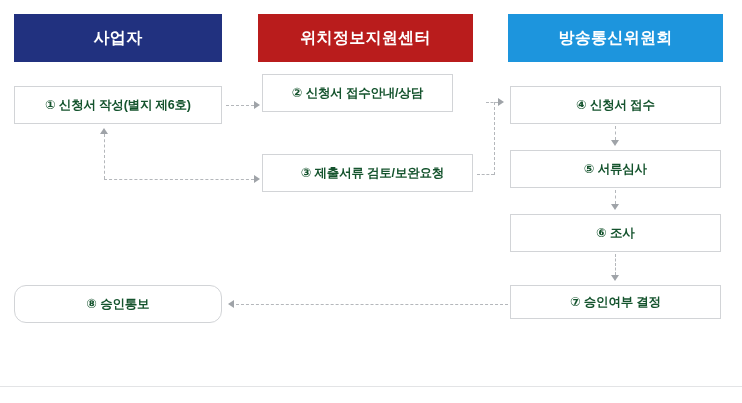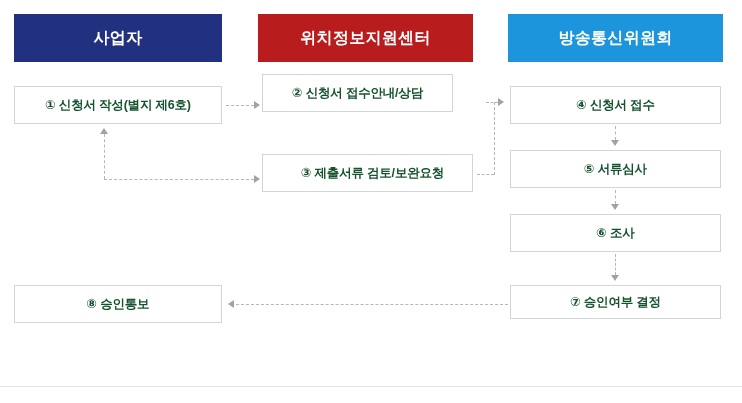--- a/index.html
+++ b/index.html
@@ -46,21 +46,21 @@
     justify-content: center;
     color: #14532d;
     font-size: 12.5px;
     font-weight: 700;
     white-space: nowrap;
     letter-spacing: -0.2px;
   }
 
   
   .n1 { left: 14px;  top: 86px;  width: 208px; height: 38px; }
-  .n8 { left: 14px;  top: 285px; width: 208px; height: 38px; }
+  .n8 { left: 14px;  top: 285px; width: 208px; height: 38px; border-radius: 12px; }
   
   .n2 { left: 262px; top: 74px;  width: 191px; height: 38px; }
   .n3 { left: 262px; top: 154px; width: 211px; height: 38px; padding-left: 10px; }
   
   .n4 { left: 510px; top: 86px;  width: 211px; height: 38px; }
   .n5 { left: 510px; top: 150px; width: 211px; height: 38px; }
   .n6 { left: 510px; top: 214px; width: 211px; height: 38px; text-align: center; }
   .n7 { left: 510px; top: 285px; width: 211px; height: 34px; }
 
   

